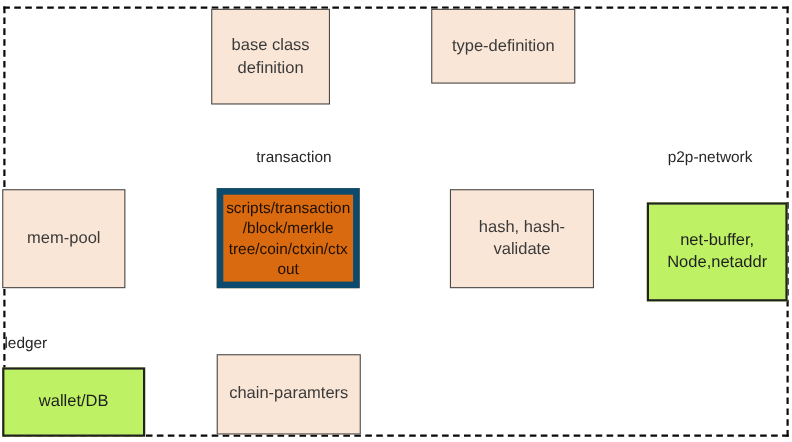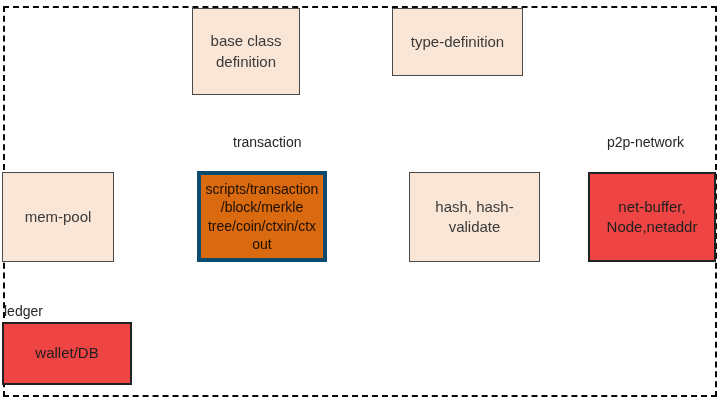--- a/index.html
+++ b/index.html
@@ -28,31 +28,32 @@
   }
   .peach {
     background: #fae6d6;
     border: 1px solid #4a4a4a;
     color: #3a3a3a;
     font-size: 15px;
     line-height: 1.35;
   }
   .orange {
     background: #d96a10;
-    border: 4px solid #0c4a6e;
+    border: 6px solid #0c4a6e;
     color: #1d0f00;
     font-size: 14px;
     line-height: 1.3;
   }
   .gold {
-    background: #ef4444;
+    background: #bef264;
     border: 2px solid #222222;
     color: #1f1f1f;
     font-size: 15px;
     line-height: 1.35;
+    margin-top: 12px;
   }
   .label {
     position: absolute;
     font-size: 14px;
     color: #262626;
     white-space: nowrap;
   }
 
   #box-base-class       { left: 192px; top: 8px;   width: 108px; height: 87px; }
   #box-type-definition  { left: 392px; top: 8px;   width: 131px; height: 68px; }
@@ -89,13 +90,14 @@
 tree/coin/ctxin/ctx
 out</div>
 
   <div class="box peach" id="box-hash">hash, hash-validate</div>
 
   <div class="box gold" id="box-net-buffer">net-buffer,
 Node,netaddr</div>
 
   <div class="box gold" id="box-wallet">wallet/DB</div>
 
+  <div class="box peach" id="box-chain-parameters">chain-paramters</div>
 </div>
 
 </body></html>

